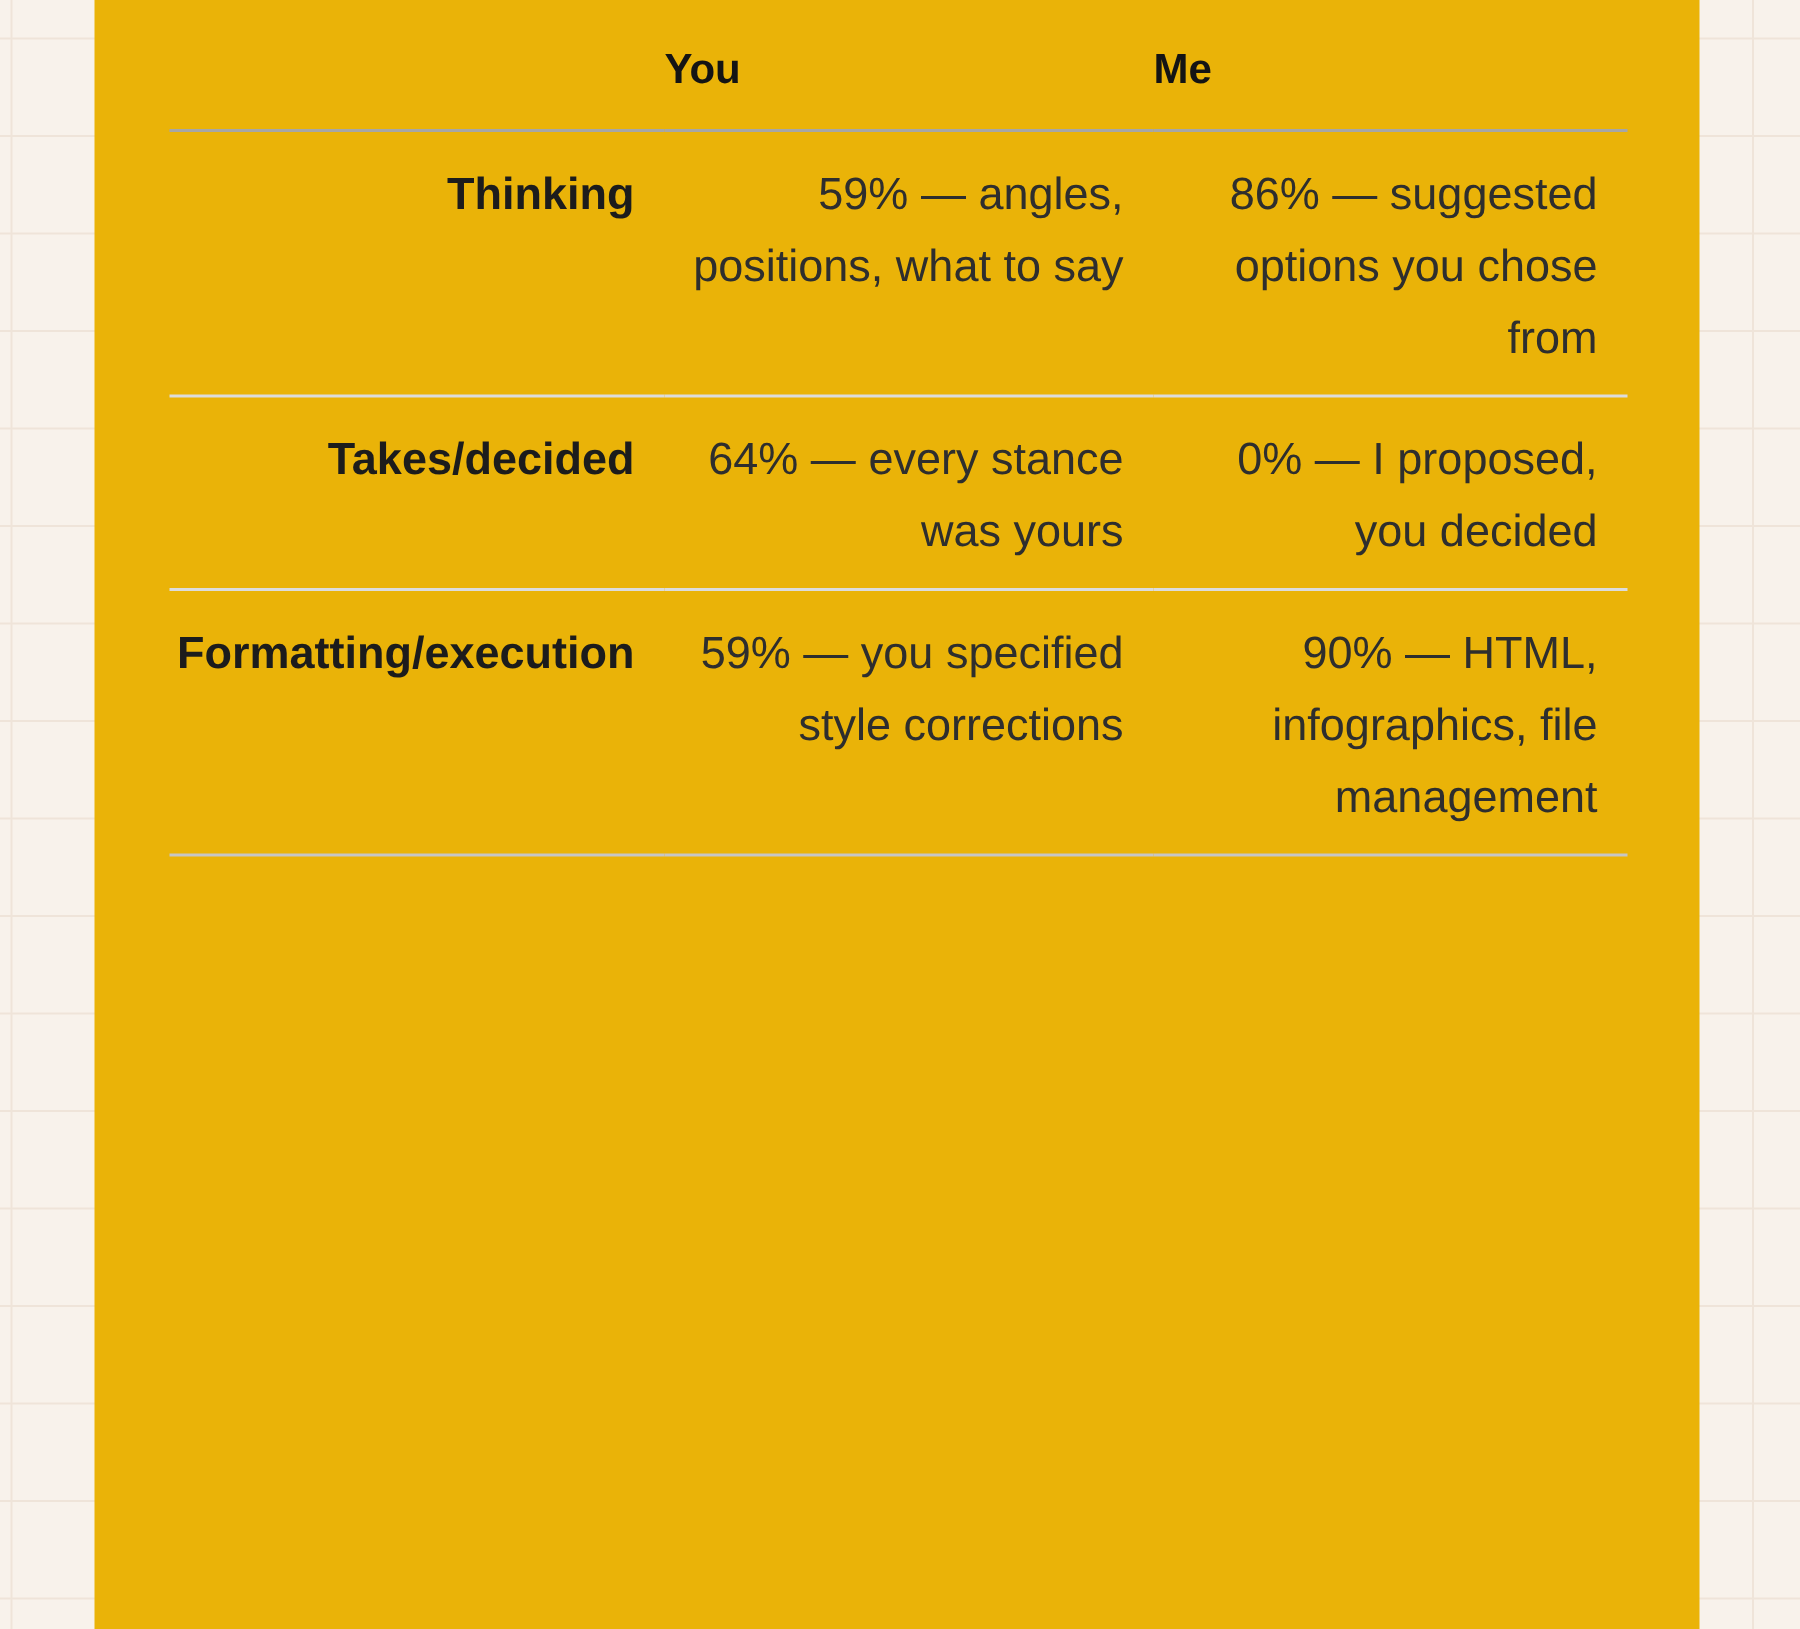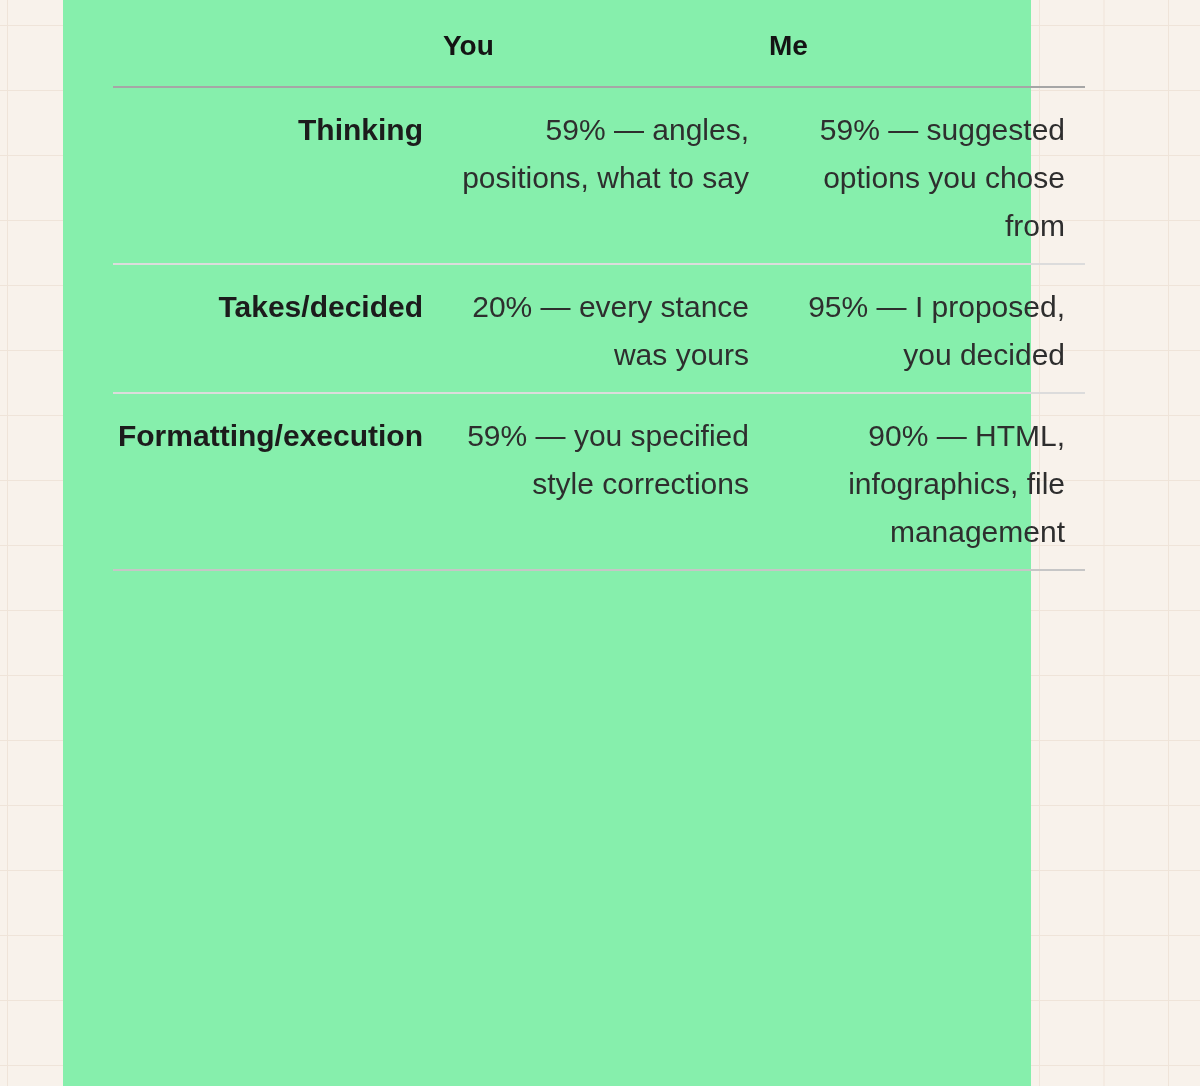--- a/index.html
+++ b/index.html
@@ -16,23 +16,23 @@
     background-image:
       linear-gradient(to right, #efe4d9 1px, transparent 1px),
       linear-gradient(to bottom, #efe4d9 1px, transparent 1px);
     background-size: 64.5px 65px;
     background-position: 7px 25px;
   }
   .card {
     position: absolute;
     left: 63px;
     top: 0;
-    width: 968px;
+    width: 1070px;
     height: 1086px;
-    background: #86efac;
+    background: #eab308;
   }
   table.compare {
     border-collapse: collapse;
     table-layout: fixed;
     margin-left: 50px;
     width: 972px;
   }
   col.c-label { width: 330px; }
   col.c-you   { width: 326px; }
   col.c-me    { width: 316px; }
@@ -83,29 +83,29 @@
         <th></th>
         <th>You</th>
         <th>Me</th>
       </tr>
     </thead>
     <tbody>
       <tr>
         <th class="row-label">Thinking</th>
         <td class="cell">59% — angles,
 positions, what to say</td>
-        <td class="cell">59% — suggested
+        <td class="cell">86% — suggested
 options you chose
 from</td>
       </tr>
       <tr>
         <th class="row-label">Takes/decided</th>
-        <td class="cell">20% — every stance
+        <td class="cell">64% — every stance
 was yours</td>
-        <td class="cell">95% — I proposed,
+        <td class="cell">0% — I proposed,
 you decided</td>
       </tr>
       <tr>
         <th class="row-label">Formatting/execution</th>
         <td class="cell">59% — you specified
 style corrections</td>
         <td class="cell">90% — HTML,
 infographics, file
 management</td>
       </tr>

